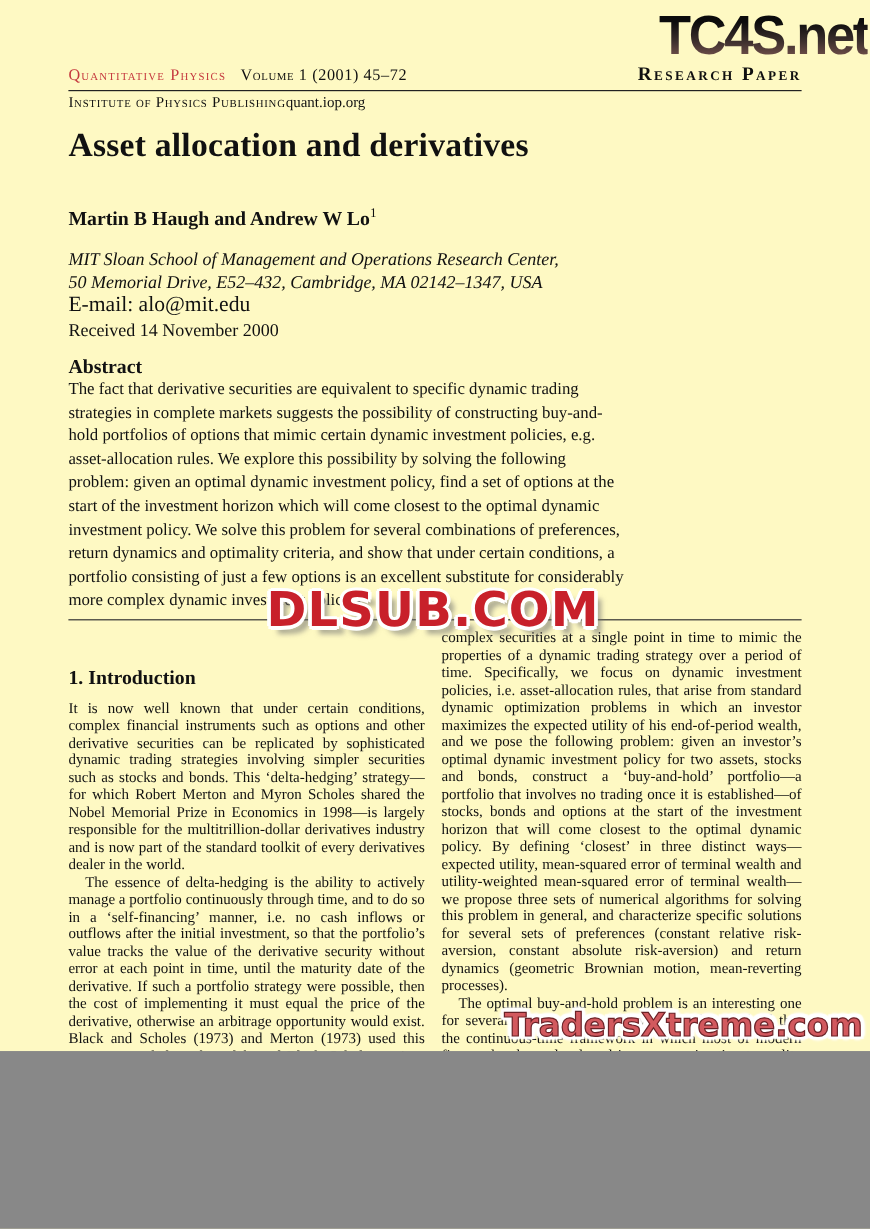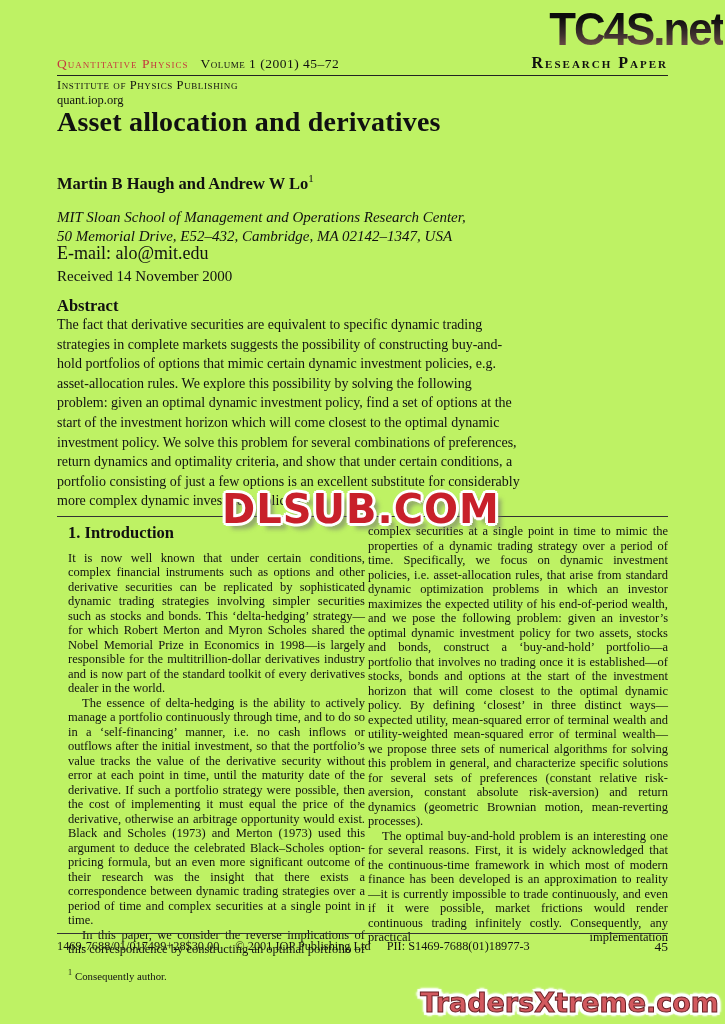--- a/index.html
+++ b/index.html
@@ -1,20 +1,20 @@
 <!DOCTYPE html>
 <html><head>
 <meta charset="utf-8">
 <style>
   * { margin: 0; padding: 0; box-sizing: border-box; }
   html, body { background: #888; }
   .page {
     position: relative;
-    width: 725px; height: 1024px;
-    background: #bef264;
+    width: 725px; height: 876px;
+    background: #fef9c3;
     font-family: "Liberation Serif", serif;
     color: #111;
     overflow: hidden;
     margin: 0 auto;
   }
 
   
   .wm-top {
     position: absolute; top: 2px; right: 2px;
     font-family: "Liberation Sans", sans-serif;
@@ -59,21 +59,21 @@
   .jh-row1 { display: flex; justify-content: space-between; align-items: baseline; padding-bottom: 3px; }
   .jname {
     font-variant: small-caps; font-size: 13.5px; letter-spacing: 1px;
     color: #c5393f; margin-right: 8px;
   }
   .jvol { font-variant: small-caps; font-size: 13.5px; letter-spacing: 0.5px; color: #111; }
   .jh-ptype {
     font-variant: small-caps; font-weight: 700; font-size: 16px; letter-spacing: 2px; color: #101010;
   }
   .jh-rule { border-top: 1.6px solid #222; }
-  .jh-row2 { display: flex; padding-top: 2px; flex-direction: column; }
+  .jh-row2 { display: flex; padding-top: 2px; }
   .jpub { font-variant: small-caps; font-size: 12.5px; letter-spacing: 0.6px; }
   .jsite { font-size: 12.5px; }
 
   
   .title {
     position: absolute; left: 57px; top: 106px; width: 560px;
     font-size: 28px; font-weight: 700; letter-spacing: 0.2px;
   }
   .authors {
     position: absolute; left: 57px; top: 172px; width: 560px;
@@ -93,21 +93,21 @@
   .abstract-text {
     position: absolute; left: 57px; top: 315px; width: 466px;
     font-size: 14px; line-height: 19.6px; text-align: left;
   }
 
   
   .mid-rule { position: absolute; left: 57px; top: 516px; width: 611px; border-top: 1.3px solid #333; }
 
   
   .col { position: absolute; top: 524px; font-size: 12.5px; line-height: 14.5px; text-align: justify; }
-  .col-left  { left: 68px;  width: 297px; height: 408px; }
+  .col-left  { left: 57px;  width: 297px; height: 408px; margin-top: 32px; }
   .col-right { left: 368px; width: 300px; height: 410px; }
   .sec-heading { font-size: 16.5px; font-weight: 700; margin: 2px 0 10px 0; text-align: left; }
   .col p { margin: 0; }
   .col p.indent { text-indent: 14px; }
   .col p.cont { text-align-last: justify; }
   .footnote { margin-top: 9px; font-size: 10.8px; text-align: left; }
   .footnote sup { font-size: 8px; margin-right: 3px; }
 
   
   .footer-rule { position: absolute; left: 57px; top: 933px; width: 611px; border-top: 1.3px solid #333; }

